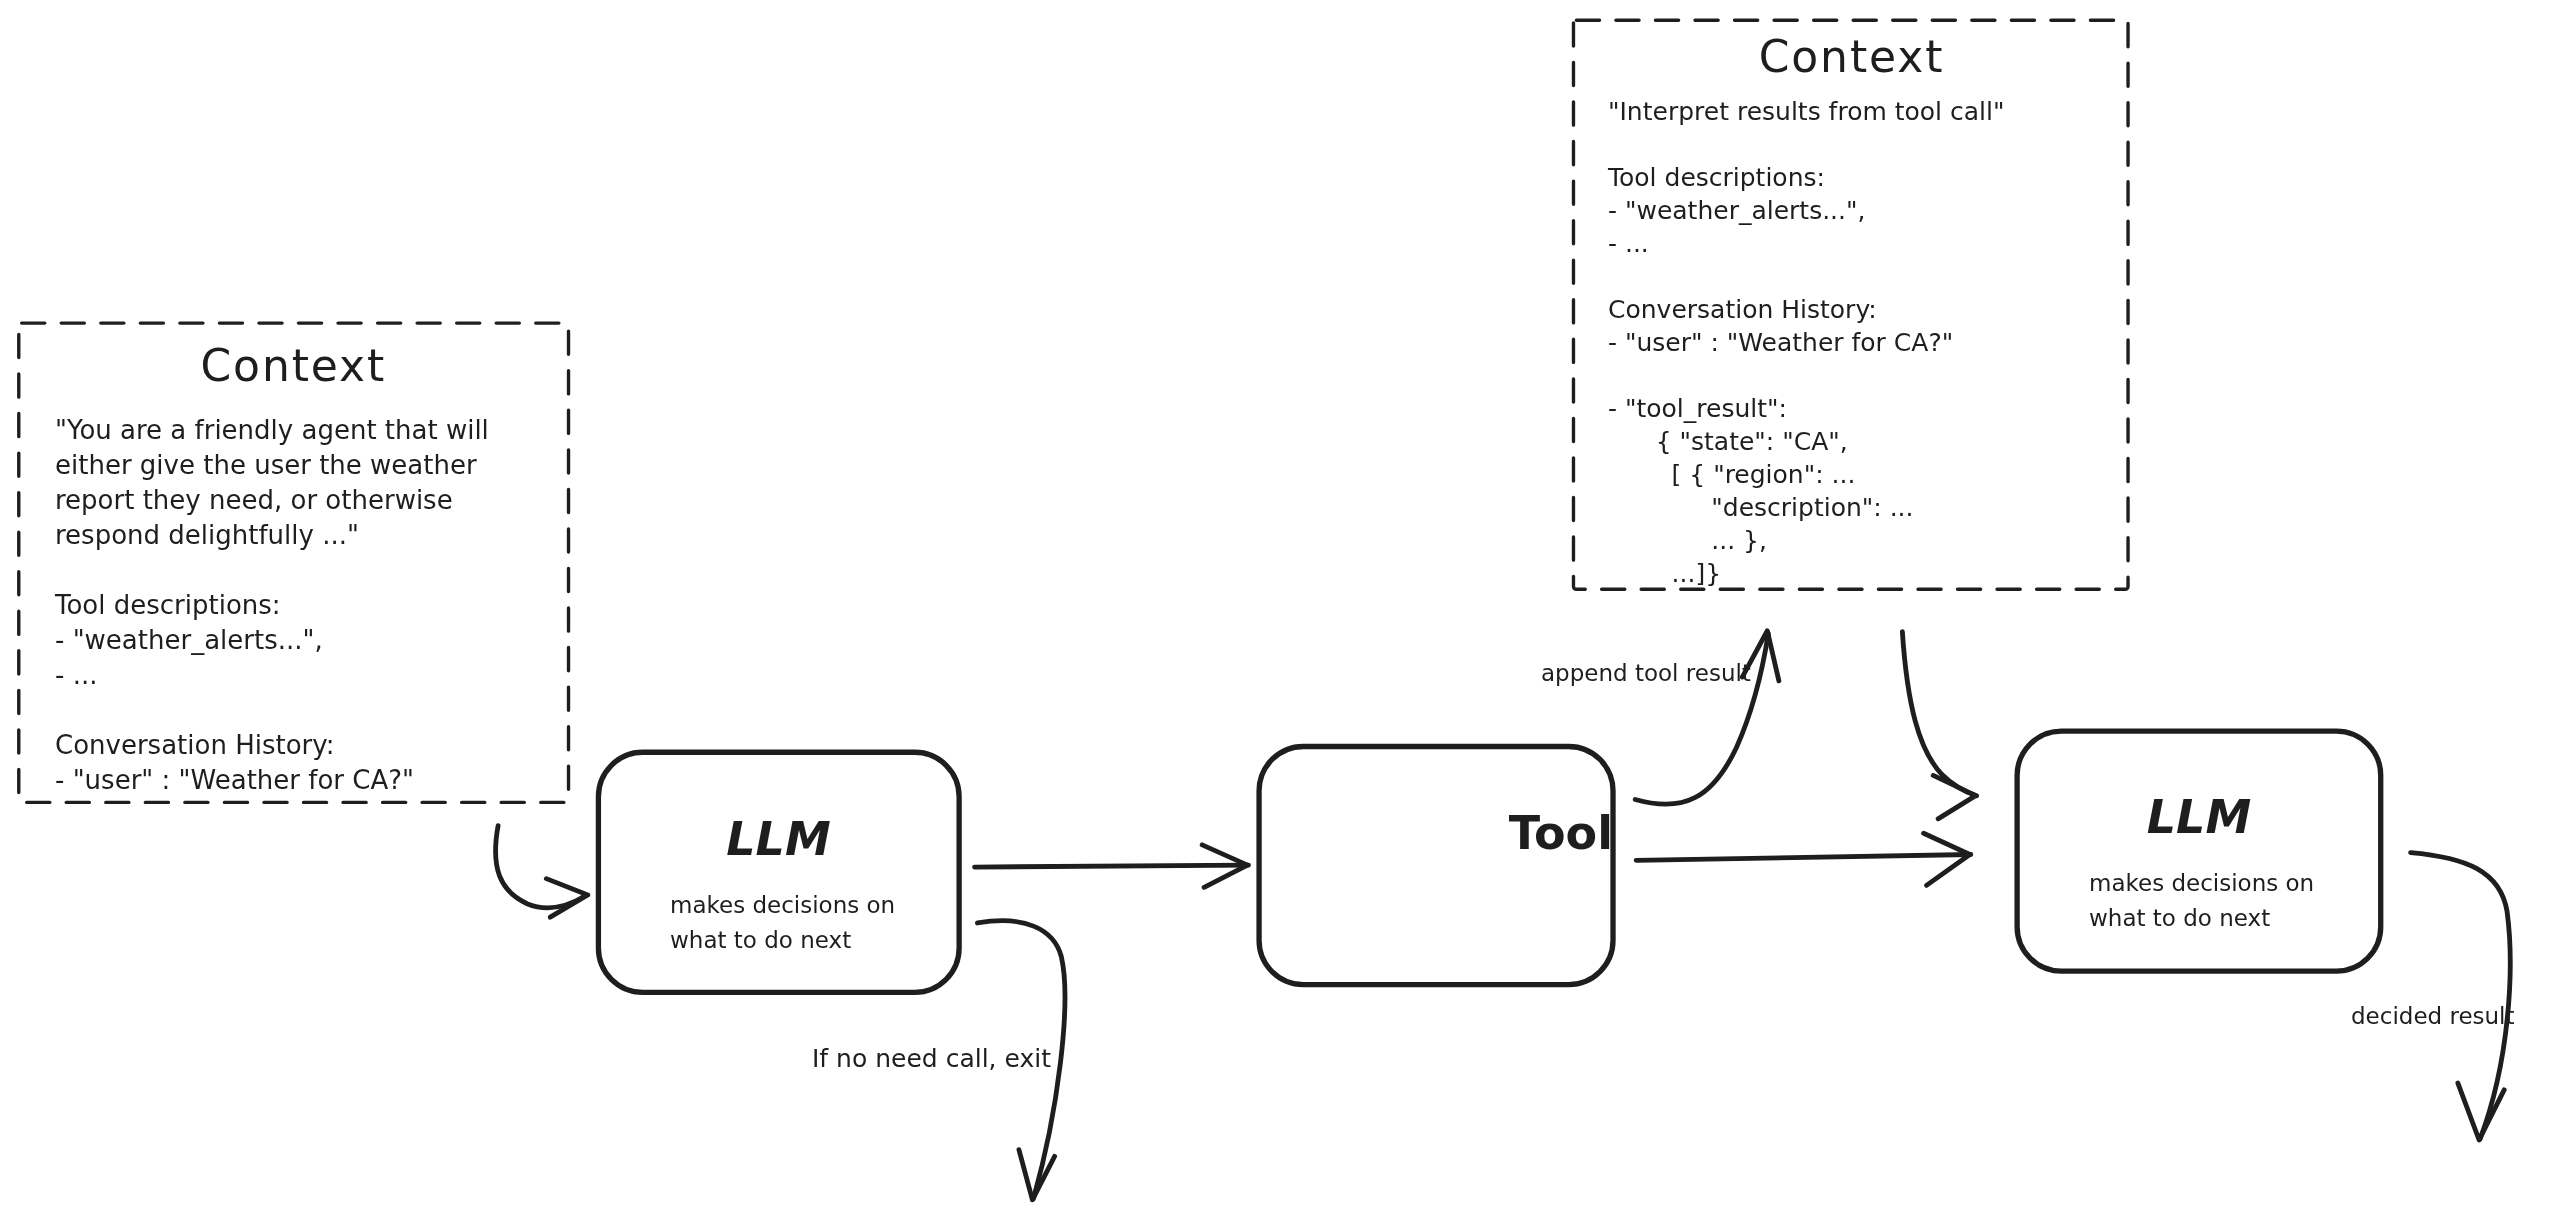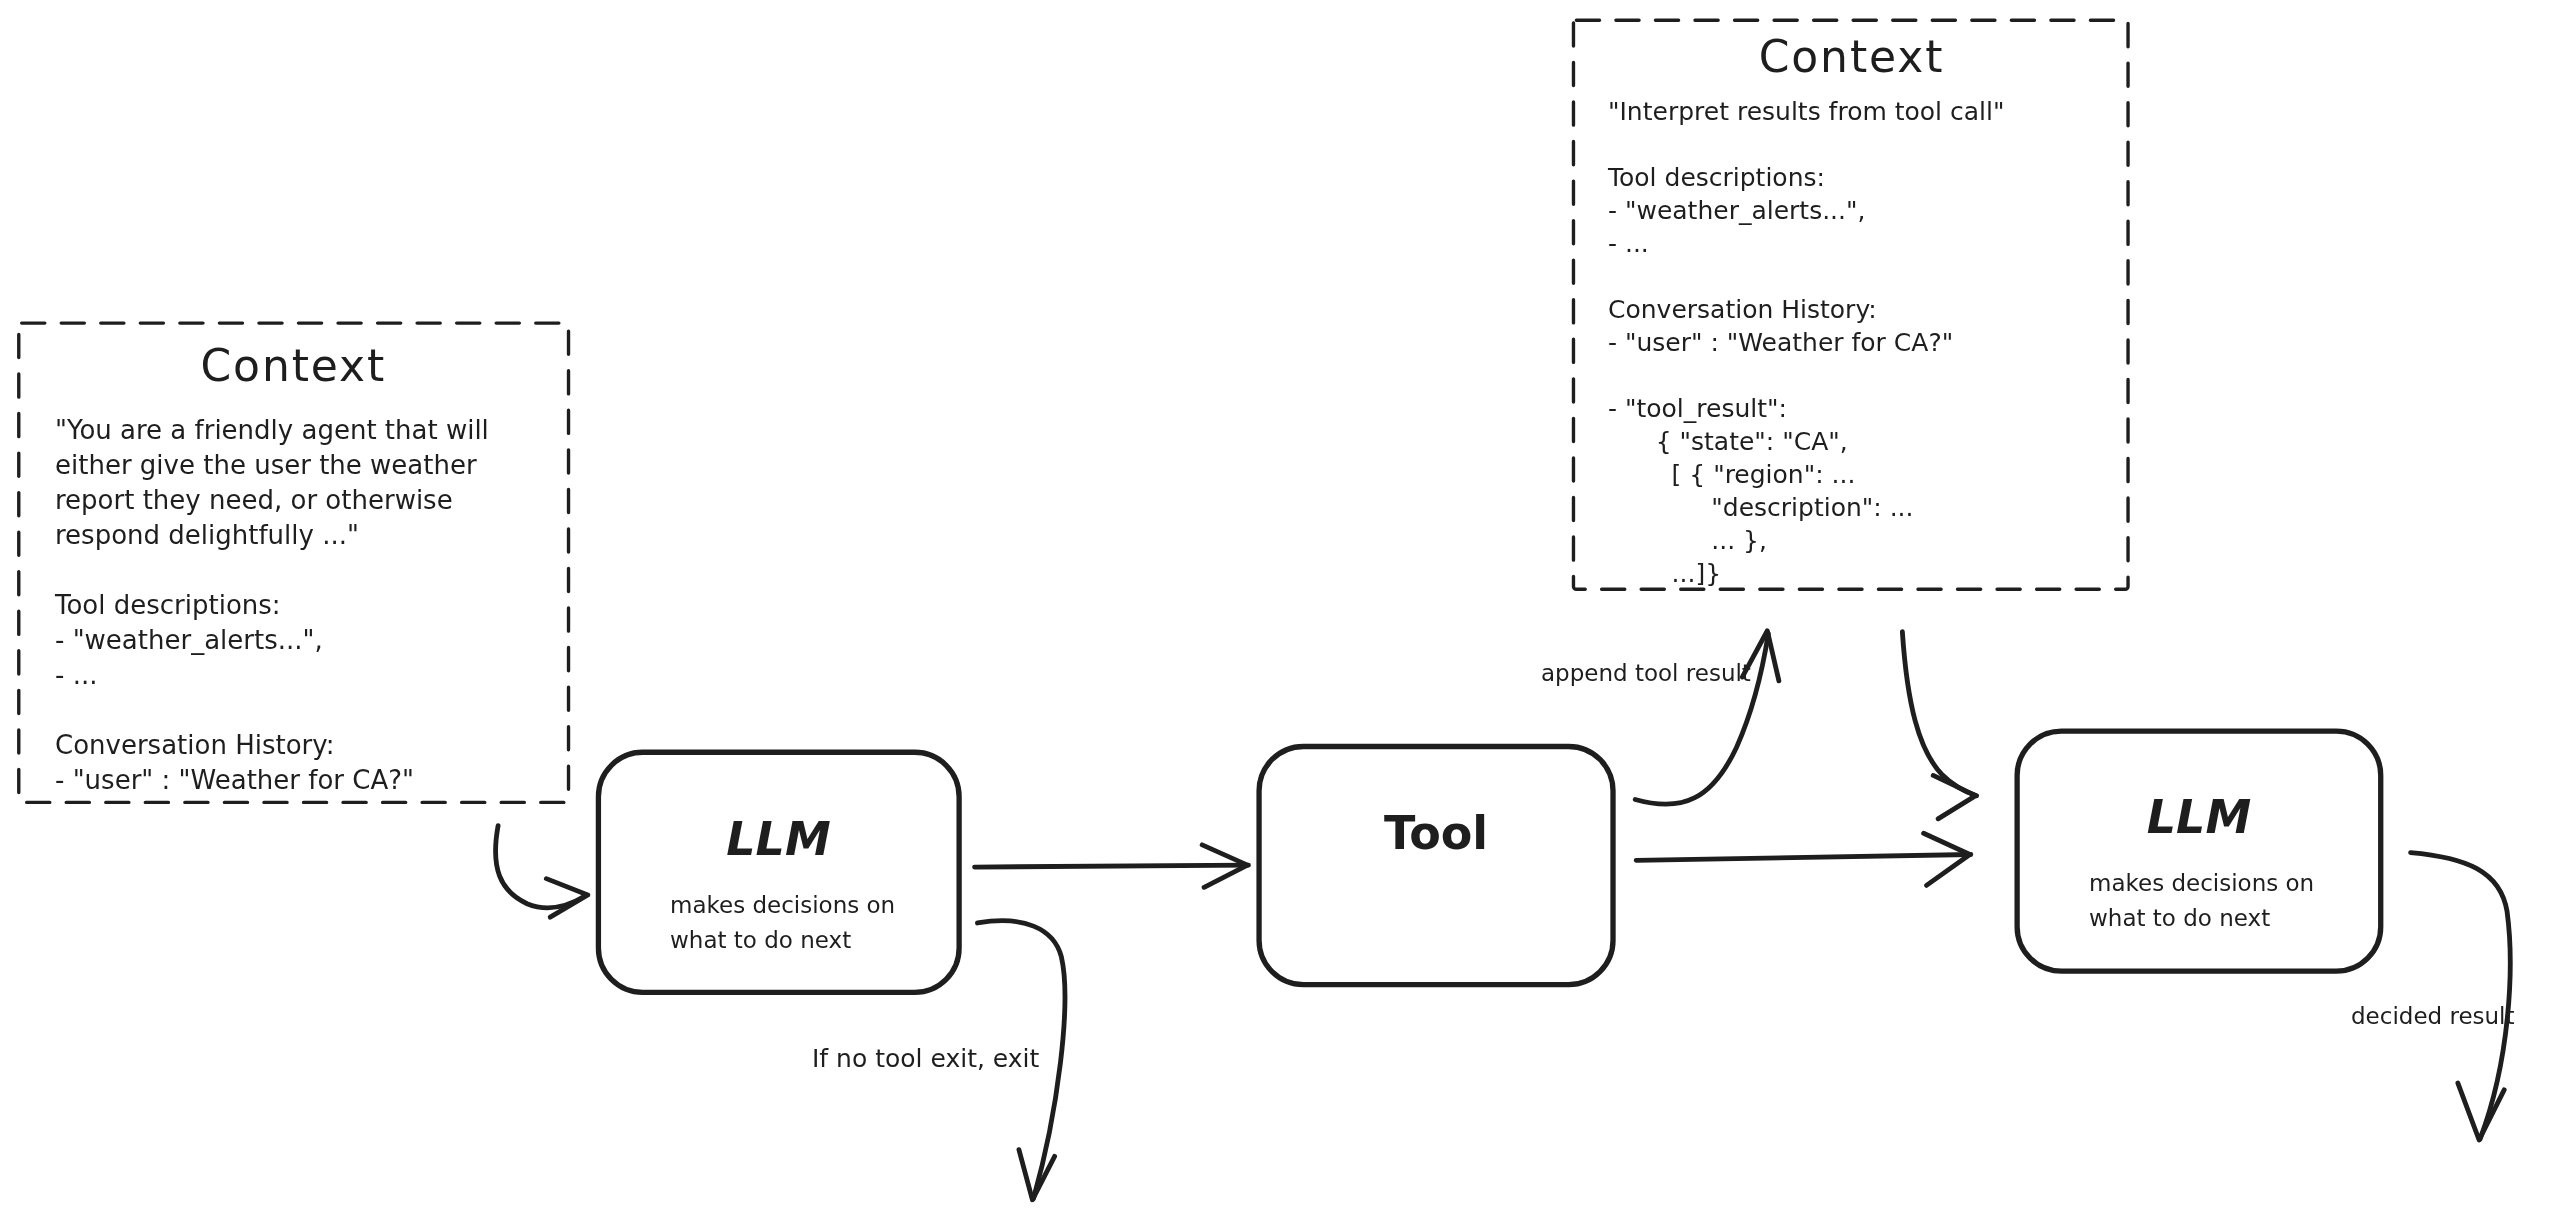--- a/index.html
+++ b/index.html
@@ -122,28 +122,28 @@
              "description": ...
              ... },
         ...]}</div>
 
   <div class="node" style="left:598px; top:753px; width:361px; height:240px;">
     <div class="node-title italic">LLM</div>
     <div class="node-sub">makes decisions on
 what to do next</div>
   </div>
 
-  <div class="node" style="left:1259px; top:747px; width:354px; height:238px;">
+  <div class="node" style="left:1259px; top:747px; width:354px; height:238px;align-items:flex-end;">
     <div class="node-title">Tool</div>
   </div>
 
   <div class="node" style="left:2017px; top:731px; width:364px; height:240px;">
     <div class="node-title italic">LLM</div>
     <div class="node-sub">makes decisions on
 what to do next</div>
   </div>
 
   <div class="edge-label" style="left:1541px; top:660px;">append tool result</div>
-  <div class="edge-label exit" style="left:812px; top:1044px;">If no tool exit, exit</div>
+  <div class="edge-label exit" style="left:812px; top:1044px;">If no need call, exit</div>
   <div class="edge-label" style="left:2351px; top:1003px;">decided result</div>
 
 </div>
 
 
 </body></html>

